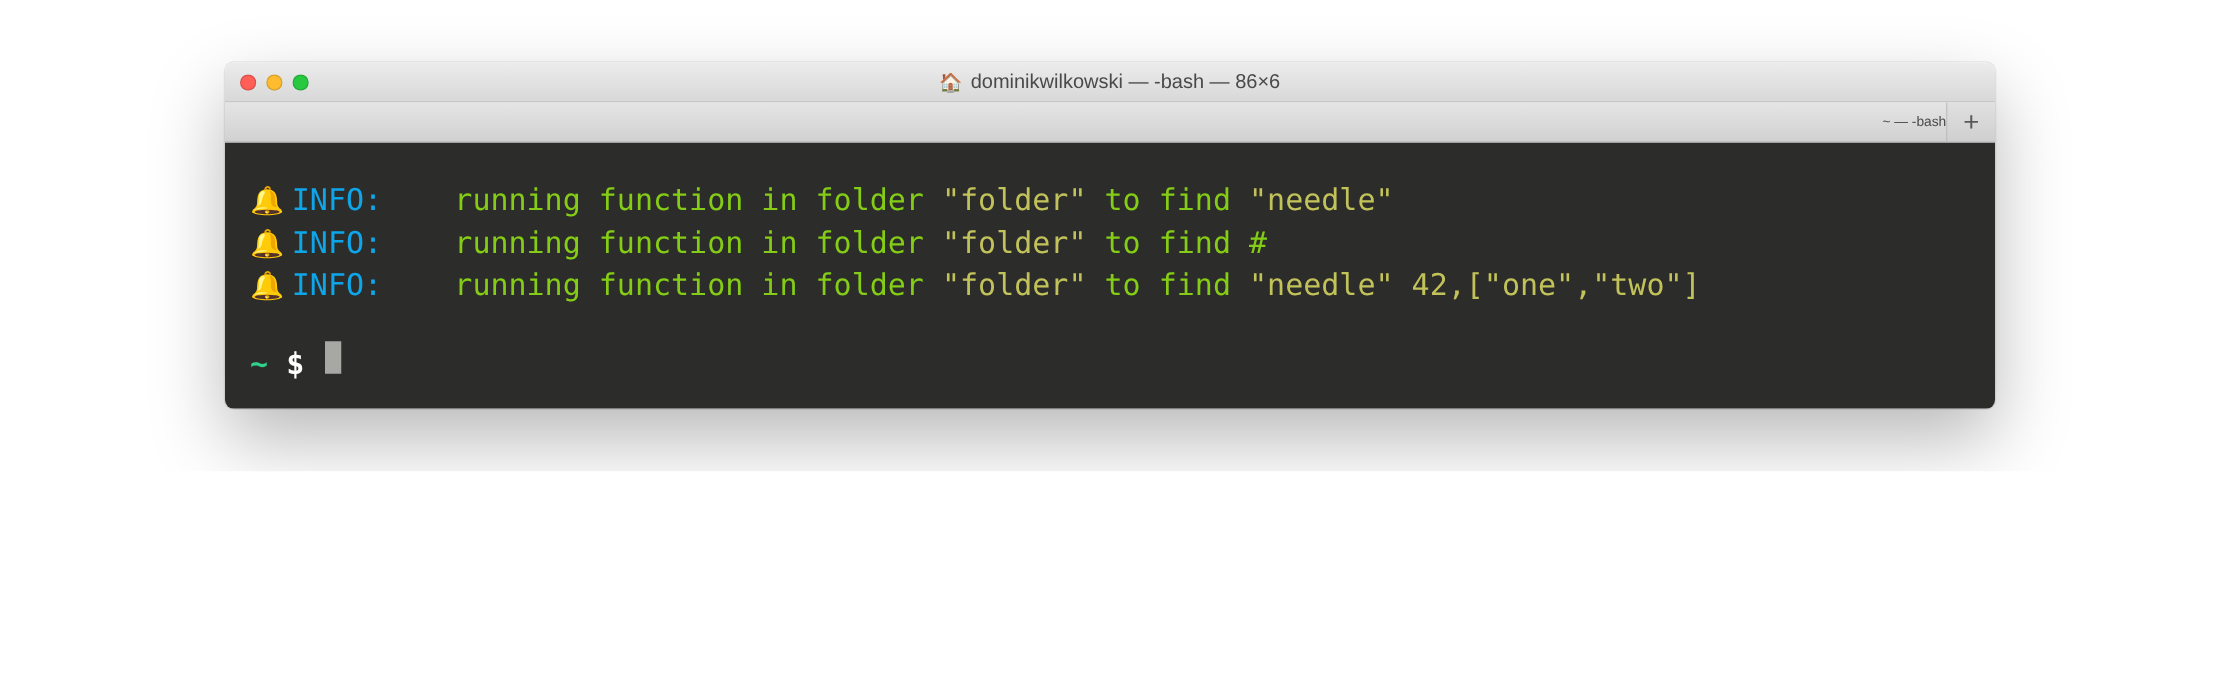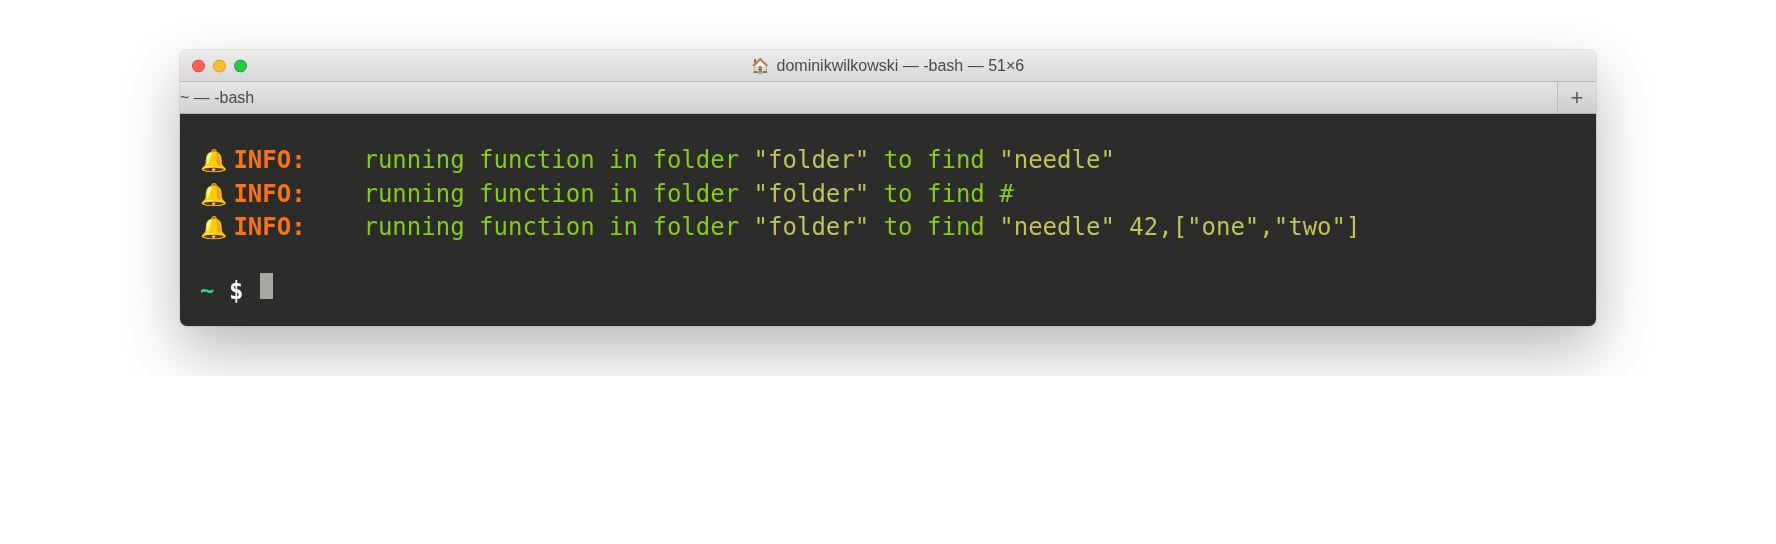--- a/index.html
+++ b/index.html
@@ -53,23 +53,23 @@
       background: linear-gradient(#e5e5e5, #d1d1d1);
       border-bottom: 1px solid #b0b0b0;
       display: flex;
       align-items: stretch;
       position: relative;
     }
     .tab {
       flex: 1;
       display: flex;
       align-items: center;
-      justify-content: flex-start;
+      justify-content: flex-end;
       color: #4a4a4a;
-      font-size: 16px;
+      font-size: 11px;
       border-right: 1px solid #b8b8b8;
     }
     .plus-btn {
       width: 38px;
       display: flex;
       align-items: center;
       justify-content: center;
       color: #5a5a5a;
       font-size: 22px;
       font-weight: 300;
@@ -84,21 +84,21 @@
       line-height: 1.4;
       color: #ffffff;
       min-height: 200px;
     }
     .line {
       display: flex;
       align-items: baseline;
       white-space: pre;
     }
     .bell { margin-right: 6px; font-size: 22px; filter: saturate(1.2);}
-    .info { color: #f97316; font-weight: bold; }
+    .info { color: #0ea5e9; font-weight: normal; }
     .plain { color: #84cc16; }
     .hl { color: #c2c25a; }
     .prompt-line { margin-top: 28px; }
     .tilde { color: #2fd18c; font-weight: bold; }
     .dollar { color: #ffffff; font-weight: bold; }
     .cursor {
       display: inline-block;
       width: 13px;
       height: 26px;
       background: #a7a7a3;
@@ -111,21 +111,21 @@
 
 <div class="window">
   <div class="titlebar">
     <div class="traffic">
       <div class="dot red"></div>
       <div class="dot yellow"></div>
       <div class="dot green"></div>
     </div>
     <div class="title">
       <span class="home-icon">🏠</span>
-      <span>dominikwilkowski — -bash — 51×6</span>
+      <span>dominikwilkowski — -bash — 86×6</span>
     </div>
   </div>
 
   <div class="tabbar">
     <div class="tab">
       <span>~ — -bash</span>
     </div>
     <div class="plus-btn">
       <span>+</span>
     </div>

